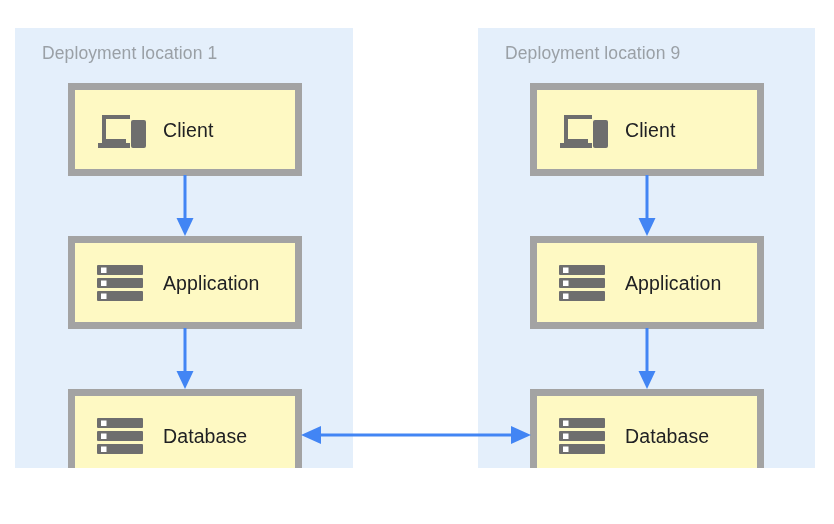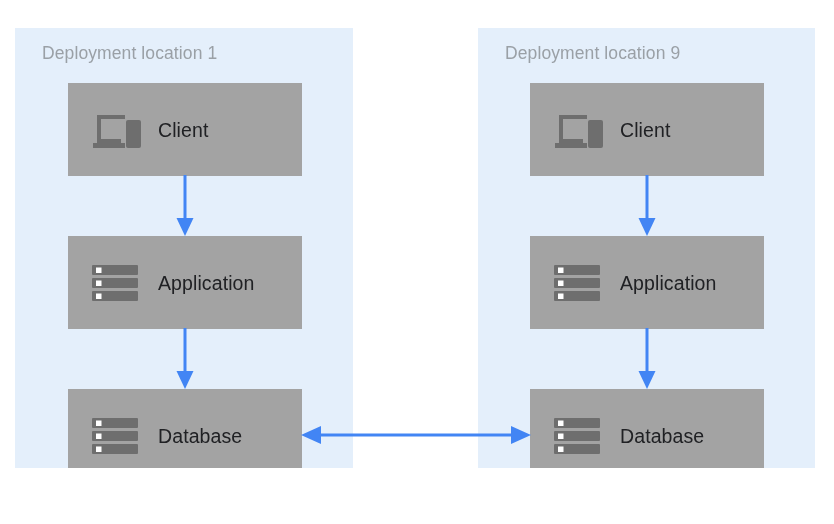--- a/index.html
+++ b/index.html
@@ -39,22 +39,22 @@
     color: #9aa0a6;
     letter-spacing: 0.1px;
     white-space: nowrap;
   }
 
   
   .node {
     position: absolute;
     width: 234px;
     height: 93px;
-    background: #a3a3a3;
-    border: 2px solid #a3a3a3;
+    background: #fef9c3;
+    border: 7px solid #a3a3a3;
     box-sizing: border-box;
     display: flex;
     flex-direction: row;
     align-items: center;
     justify-content: flex-start;
   }
   .node-icon {
     width: 52px;
     height: 52px;
     margin-left: 20px;

